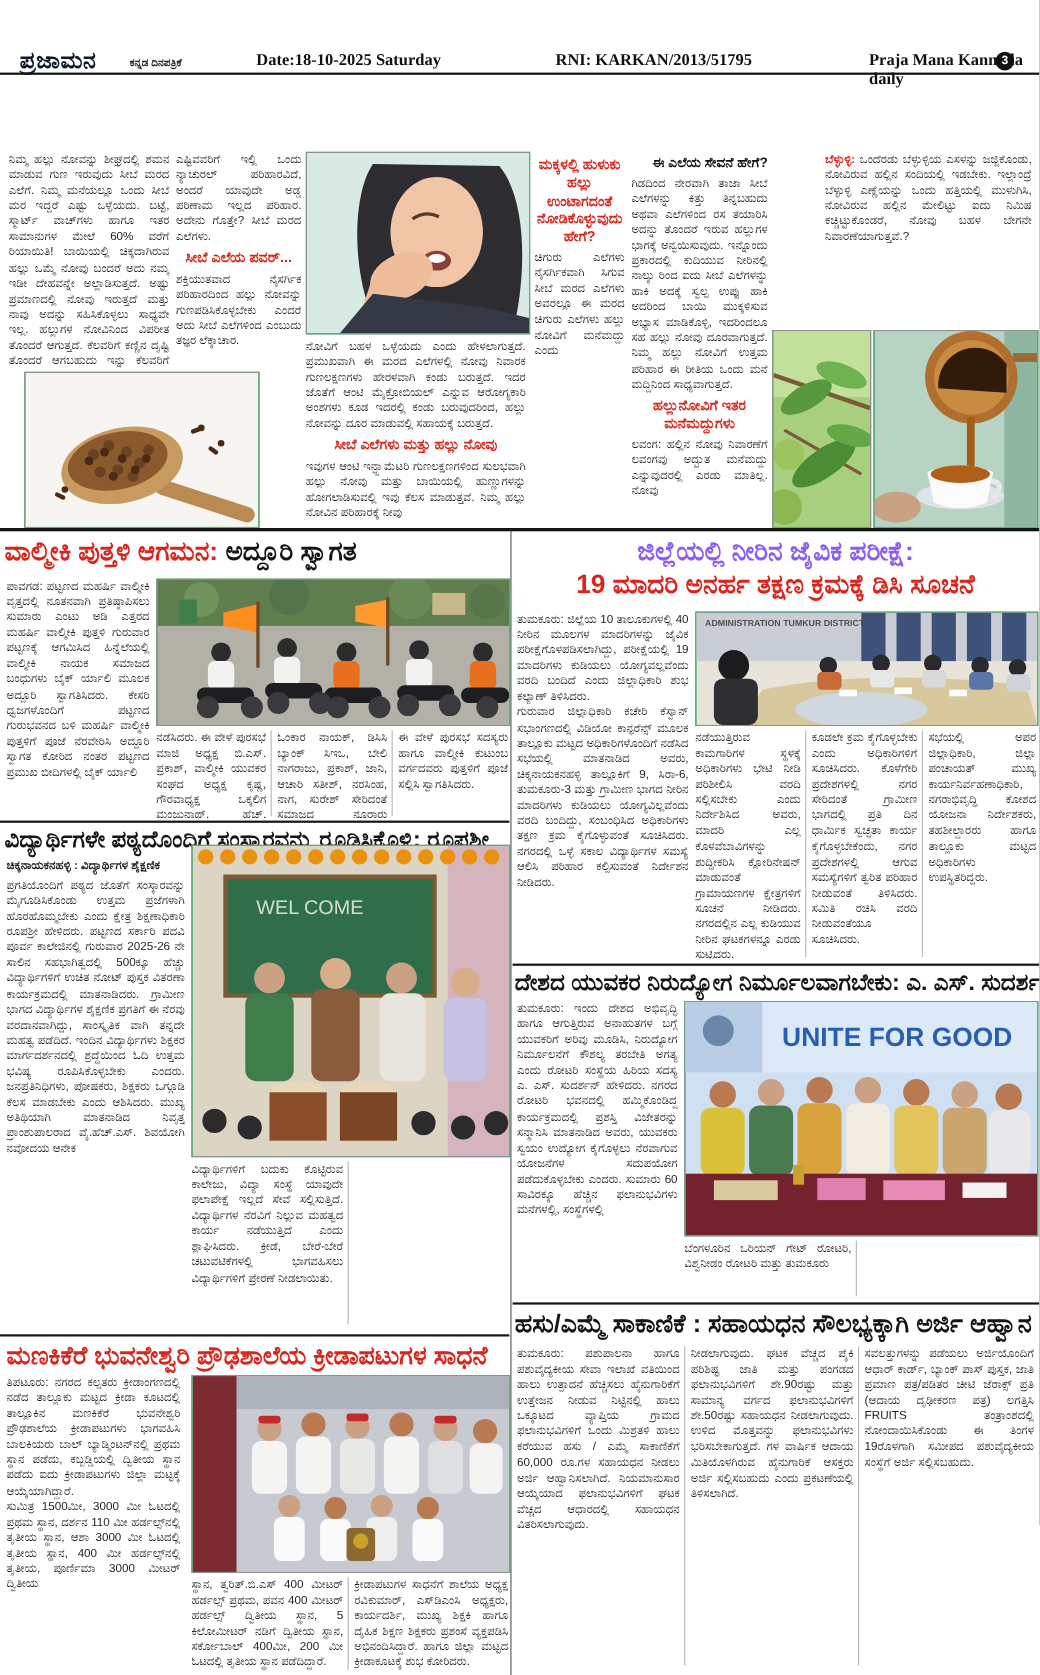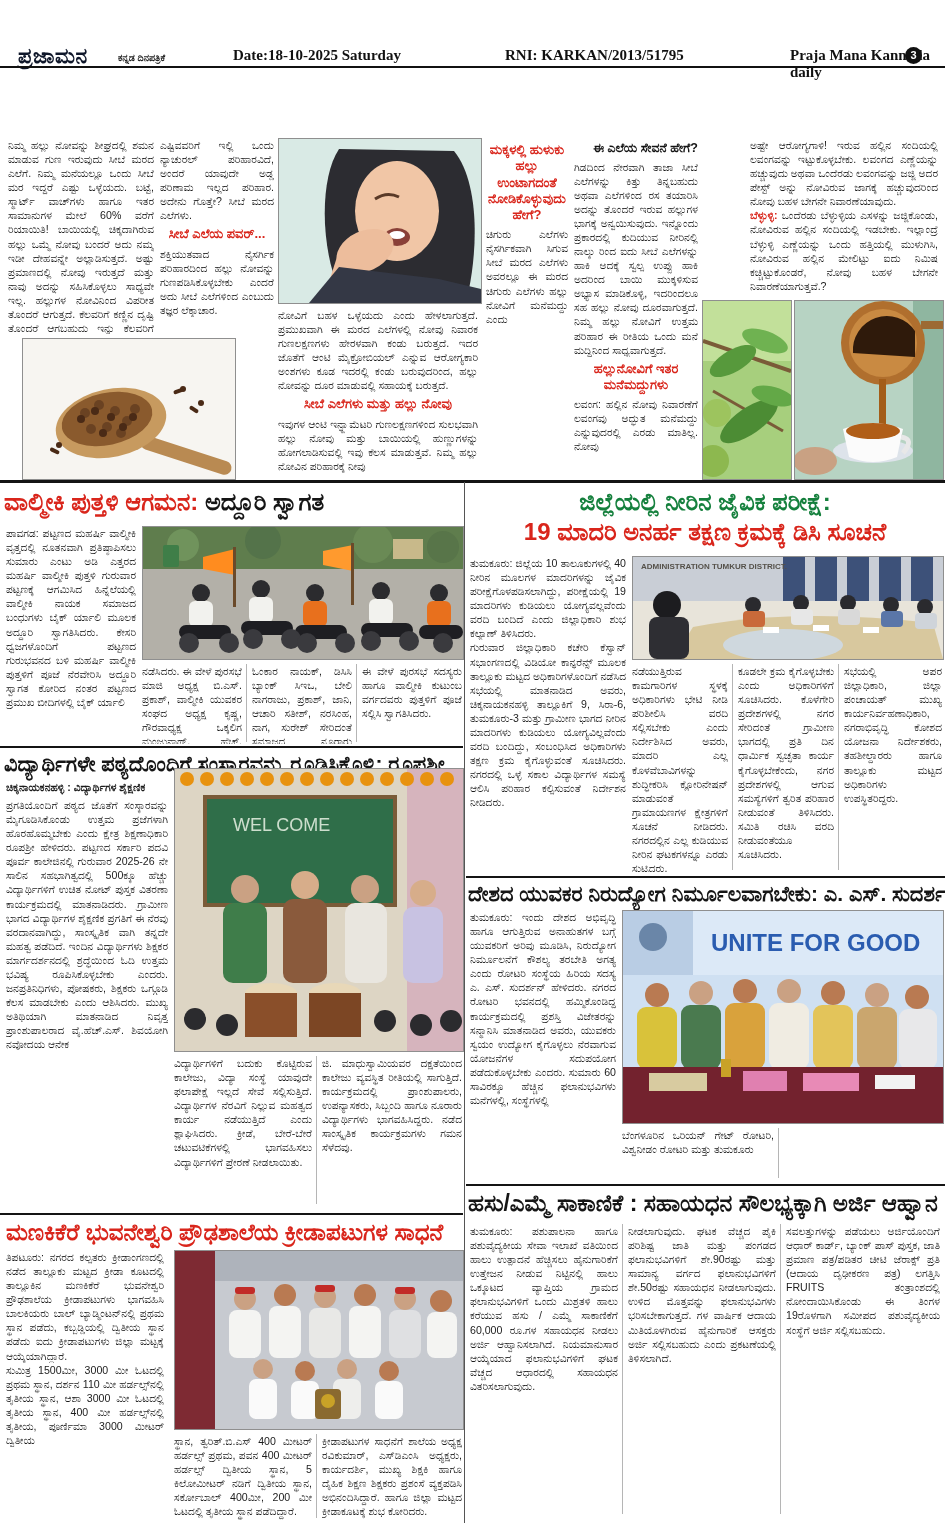--- a/index.html
+++ b/index.html
@@ -9,21 +9,21 @@
   
   .mh-logo{font-weight:800;font-size:21px;color:#0f172a;letter-spacing:.5px}
   .mh-tag{font-size:9.5px;color:#222;font-weight:700}
   .mh-serif{font-family:"Liberation Serif",serif;font-weight:700;font-size:15px;color:#111}
   .mh-pageno{display:inline-block;width:17px;height:17px;border-radius:50%;background:#111;color:#fff;
              font-size:11px;font-weight:700;text-align:center;line-height:17px}
   .mh-rule{height:2px;background:#111}
   
   .hl-main{font-weight:800;font-size:36px;line-height:1.05;letter-spacing:-.5px;white-space:nowrap;color:#151515}
   .hl2{font-weight:800;font-size:24px;white-space:nowrap;color:#151515}
-  .hl3{font-weight:800;font-size:24px;color:#15803d;text-align:center;white-space:nowrap}
+  .hl3{font-weight:800;font-size:24px;color:#8b5cf6;text-align:center;white-space:nowrap}
   .hl-red{color:#d9251b}
   .hl-sm{font-weight:800;font-size:21px;white-space:nowrap;color:#151515}
   
   .bt{font-size:10.6px;line-height:1.33;text-align:justify;color:#1c1c1c;overflow:hidden}
   .dateline{font-weight:700}
   .rsub{color:#d9251b;font-weight:700;font-size:13px;line-height:1.25;text-align:center;margin:4px 0;text-indent:0}
   .bsub{color:#141414;font-weight:700;font-size:12.5px;line-height:1.25;text-align:right;margin:3px 0;text-indent:0}
   .redlbl{color:#d9251b;font-weight:700}
   .photo{border:1px solid #8f8f8f;overflow:hidden;background:#22c55e}
   .photo svg{display:block}
@@ -115,21 +115,20 @@
   </div>
 
   <div class="abs" style="left:574px;top:138px;width:124px;height:340px;overflow:hidden">
     <div class="bsub">ಈ ಎಲೆಯ ಸೇವನೆ ಹೇಗೆ?</div>
     <div class="bt">ಗಿಡದಿಂದ ನೇರವಾಗಿ ತಾಜಾ ಸೀಬೆ ಎಲೆಗಳನ್ನು ಕಿತ್ತು ತಿನ್ನಬಹುದು ಅಥವಾ ಎಲೆಗಳಿಂದ ರಸ ತಯಾರಿಸಿ ಅದನ್ನು ತೊಂದರೆ ಇರುವ ಹಲ್ಲುಗಳ ಭಾಗಕ್ಕೆ ಅನ್ವಯಿಸುವುದು. ಇನ್ನೊಂದು ಪ್ರಕಾರದಲ್ಲಿ ಕುದಿಯುವ ನೀರಿನಲ್ಲಿ ನಾಲ್ಕು ರಿಂದ ಐದು ಸೀಬೆ ಎಲೆಗಳನ್ನು ಹಾಕಿ ಅದಕ್ಕೆ ಸ್ವಲ್ಪ ಉಪ್ಪು ಹಾಕಿ ಅದರಿಂದ ಬಾಯಿ ಮುಕ್ಕಳಿಸುವ ಅಭ್ಯಾಸ ಮಾಡಿಕೊಳ್ಳಿ, ಇದರಿಂದಲೂ ಸಹ ಹಲ್ಲು ನೋವು ದೂರವಾಗುತ್ತದೆ. ನಿಮ್ಮ ಹಲ್ಲು ನೋವಿಗೆ ಉತ್ತಮ ಪರಿಹಾರ ಈ ರೀತಿಯ ಒಂದು ಮನೆ ಮದ್ದಿನಿಂದ ಸಾಧ್ಯವಾಗುತ್ತದೆ.</div>
     <div class="rsub">ಹಲ್ಲುನೋವಿಗೆ ಇತರ ಮನೆಮದ್ದುಗಳು</div>
     <div class="bt">ಲವಂಗ: ಹಲ್ಲಿನ ನೋವು ನಿವಾರಣೆಗೆ ಲವಂಗವು ಅದ್ಭುತ ಮನೆಮದ್ದು ಎನ್ನುವುದರಲ್ಲಿ ಎರಡು ಮಾತಿಲ್ಲ. ನೋವು</div>
   </div>
 
   <div class="abs" style="left:750px;top:138px;width:188px;height:158px;overflow:hidden">
-    <div class="bt">ಅಷ್ಟೇ ಆರೋಗ್ಯಗಾಳಿ! ಇರುವ ಹಲ್ಲಿನ ಸಂದಿಯಲ್ಲಿ ಲವಂಗವನ್ನು ಇಟ್ಟುಕೊಳ್ಳಬೇಕು. ಲವಂಗದ ಎಣ್ಣೆಯನ್ನು ಹಚ್ಚುವುದು ಅಥವಾ ಒಂದೆರಡು ಲವಂಗವನ್ನು ಜಜ್ಜಿ ಅದರ ಪೇಸ್ಟ್ ಅನ್ನು ನೋವಿರುವ ಜಾಗಕ್ಕೆ ಹಚ್ಚುವುದರಿಂದ ನೋವು ಬಹಳ ಬೇಗನೇ ನಿವಾರಣೆಯಾವುದು.</div>
     <div class="bt">
       <span class="redlbl">ಬೆಳ್ಳುಳ್ಳಿ: </span><span>ಒಂದೆರಡು ಬೆಳ್ಳುಳ್ಳಿಯ ಎಸಳನ್ನು ಜಜ್ಜಿಕೊಂಡು, ನೋವಿರುವ ಹಲ್ಲಿನ ಸಂದಿಯಲ್ಲಿ ಇಡಬೇಕು. ಇಲ್ಲಾಂದ್ರೆ ಬೆಳ್ಳುಳ್ಳಿ ಎಣ್ಣೆಯನ್ನು ಒಂದು ಹತ್ತಿಯಲ್ಲಿ ಮುಳುಗಿಸಿ, ನೋವಿರುವ ಹಲ್ಲಿನ ಮೇಲಿಟ್ಟು ಐದು ನಿಮಿಷ ಕಚ್ಚಿಟ್ಟುಕೊಂಡರೆ, ನೋವು ಬಹಳ ಬೇಗನೇ ನಿವಾರಣೆಯಾಗುತ್ತವೆ.?</span>
     </div>
   </div>
 
   <div class="abs photo" style="left:702px;top:300px;width:88px;height:178px">
     <svg width="88" height="178" viewBox="0 0 88 178">
       <rect width="88" height="178" fill="#a7cf7d"></rect>
       <rect width="88" height="60" fill="#c2e09a"></rect>
       <path d="M0 40 L88 70" stroke="#7a5b38" stroke-width="4" fill="none"></path>
@@ -329,21 +328,20 @@
           <circle cx="52" cy="256" r="11"></circle>
           <circle cx="210" cy="252" r="11"></circle>
           <circle cx="246" cy="256" r="11"></circle>
           <circle cx="276" cy="252" r="11"></circle>
       </g>
     </svg>
   </div>
 
   <div class="abs bt" style="left:174px;top:1056px;width:138px;height:150px">ವಿದ್ಯಾರ್ಥಿಗಳಿಗೆ ಬದುಕು ಕೊಟ್ಟಿರುವ ಕಾಲೇಜು, ವಿದ್ಯಾ ಸಂಸ್ಥೆ ಯಾವುದೇ ಫಲಾಪೇಕ್ಷೆ ಇಲ್ಲದೆ ಸೇವೆ ಸಲ್ಲಿಸುತ್ತಿದೆ. ವಿದ್ಯಾರ್ಥಿಗಳ ನೆರವಿಗೆ ನಿಲ್ಲುವ ಮಹತ್ವದ ಕಾರ್ಯ ನಡೆಯುತ್ತಿದೆ ಎಂದು ಶ್ಲಾಘಿಸಿದರು. ಕ್ರೀಡೆ, ಬೇರೆ-ಬೇರೆ ಚಟುವಟಿಕೆಗಳಲ್ಲಿ ಭಾಗವಹಿಸಲು ವಿದ್ಯಾರ್ಥಿಗಳಿಗೆ ಪ್ರೇರಣೆ ನೀಡಲಾಯಿತು.</div>
   <div class="abs vrule" style="left:316px;top:1056px;height:148px"></div>
-  <div class="abs bt" style="left:322px;top:1056px;width:140px;height:150px">ಜಿ. ಮಾಧುಸ್ವಾಮಿಯವರ ದಕ್ಷತೆಯಿಂದ ಕಾಲೇಜು ವ್ಯವಸ್ಥಿತ ರೀತಿಯಲ್ಲಿ ಸಾಗುತ್ತಿದೆ. ಕಾರ್ಯಕ್ರಮದಲ್ಲಿ ಪ್ರಾಂಶುಪಾಲರು, ಉಪನ್ಯಾಸಕರು, ಸಿಬ್ಬಂದಿ ಹಾಗೂ ನೂರಾರು ವಿದ್ಯಾರ್ಥಿಗಳು ಭಾಗವಹಿಸಿದ್ದರು. ನಡೆದ ಸಾಂಸ್ಕೃತಿಕ ಕಾರ್ಯಕ್ರಮಗಳು ಗಮನ ಸೆಳೆದವು.</div>
 
   <div class="abs hrule" style="left:0;top:1213px;width:463px;height:2px"></div>
 
   <div class="abs hl-sm hl-red" style="left:468px;top:882px;width:474px">ದೇಶದ ಯುವಕರ ನಿರುದ್ಯೋಗ ನಿರ್ಮೂಲವಾಗಬೇಕು: ಎ. ಎಸ್. ಸುದರ್ಶನ್</div>
   <div class="abs bt" style="left:470px;top:910px;width:146px;height:272px">ತುಮಕೂರು: ಇಂದು ದೇಶದ ಅಭಿವೃದ್ಧಿ ಹಾಗೂ ಆಗುತ್ತಿರುವ ಅನಾಹುತಗಳ ಬಗ್ಗೆ ಯುವಕರಿಗೆ ಅರಿವು ಮೂಡಿಸಿ, ನಿರುದ್ಯೋಗ ನಿರ್ಮೂಲನೆಗೆ ಕೌಶಲ್ಯ ತರಬೇತಿ ಅಗತ್ಯ ಎಂದು ರೋಟರಿ ಸಂಸ್ಥೆಯ ಹಿರಿಯ ಸದಸ್ಯ ಎ. ಎಸ್. ಸುದರ್ಶನ್ ಹೇಳಿದರು. ನಗರದ ರೋಟರಿ ಭವನದಲ್ಲಿ ಹಮ್ಮಿಕೊಂಡಿದ್ದ ಕಾರ್ಯಕ್ರಮದಲ್ಲಿ ಪ್ರಶಸ್ತಿ ವಿಜೇತರನ್ನು ಸನ್ಮಾನಿಸಿ ಮಾತನಾಡಿದ ಅವರು, ಯುವಕರು ಸ್ವಯಂ ಉದ್ಯೋಗ ಕೈಗೊಳ್ಳಲು ನೆರವಾಗುವ ಯೋಜನೆಗಳ ಸದುಪಯೋಗ ಪಡೆದುಕೊಳ್ಳಬೇಕು ಎಂದರು. ಸುಮಾರು 60 ಸಾವಿರಕ್ಕೂ ಹೆಚ್ಚಿನ ಫಲಾನುಭವಿಗಳು ಮನೆಗಳಲ್ಲಿ, ಸಂಸ್ಥೆಗಳಲ್ಲಿ</div>
 
   <div class="abs photo" style="left:622px;top:910px;width:320px;height:212px">
     <svg width="320" height="212" viewBox="0 0 320 212">
       <rect width="320" height="212" fill="#cfe0f2"></rect>
       <rect width="320" height="64" fill="#dce9f7"></rect>

